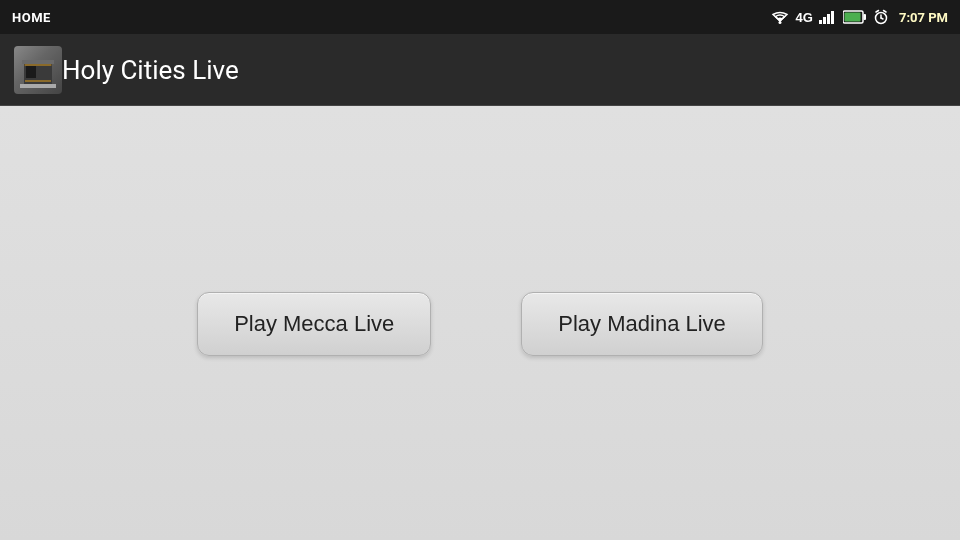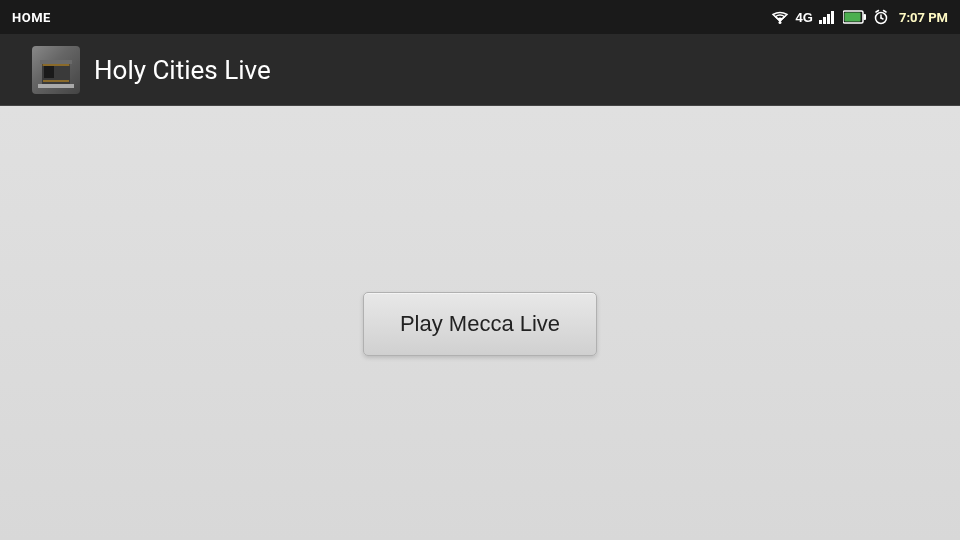--- a/index.html
+++ b/index.html
@@ -61,22 +61,21 @@
       vertical-align: middle;
     }
 
     
     .app-bar {
       width: 100%;
       height: 72px;
       background: #2a2a2a;
       display: flex;
       align-items: center;
-      padding: 0 32px;
-      gap: 14px;
+      padding: 0 14px;
       border-bottom: 1px solid #444;
     }
 
     .app-icon {
       width: 48px;
       height: 48px;
       background: #555;
       border-radius: 4px;
       overflow: hidden;
       flex-shrink: 0;
@@ -112,21 +111,21 @@
       background: linear-gradient(to bottom, #e0e0e0, #d8d8d8);
       display: flex;
       align-items: center;
       justify-content: center;
       gap: 90px;
     }
 
     .play-button {
       background: linear-gradient(to bottom, #e8e8e8, #d0d0d0);
       border: 1px solid #b0b0b0;
-      border-radius: 5px;
+      border-radius: 12px;
       padding: 18px 36px;
       font-size: 22px;
       color: #222;
       cursor: pointer;
       font-family: Arial, sans-serif;
       font-weight: normal;
       box-shadow: 0 2px 4px rgba(0,0,0,0.15), inset 0 1px 0 rgba(255,255,255,0.5);
       min-width: 210px;
       text-align: center;
     }
@@ -205,13 +204,14 @@
 
         <rect x="0" y="32" width="36" height="4" fill="#aaaaaa"></rect>
       </svg>
     </div>
   </div>
   <span class="app-title">Holy Cities Live</span>
 </div>
 
 <div class="main-content">
   <button class="play-button">Play Mecca Live</button>
+  <button class="play-button">Play Madina Live</button>
 </div>
 
 </body></html>

